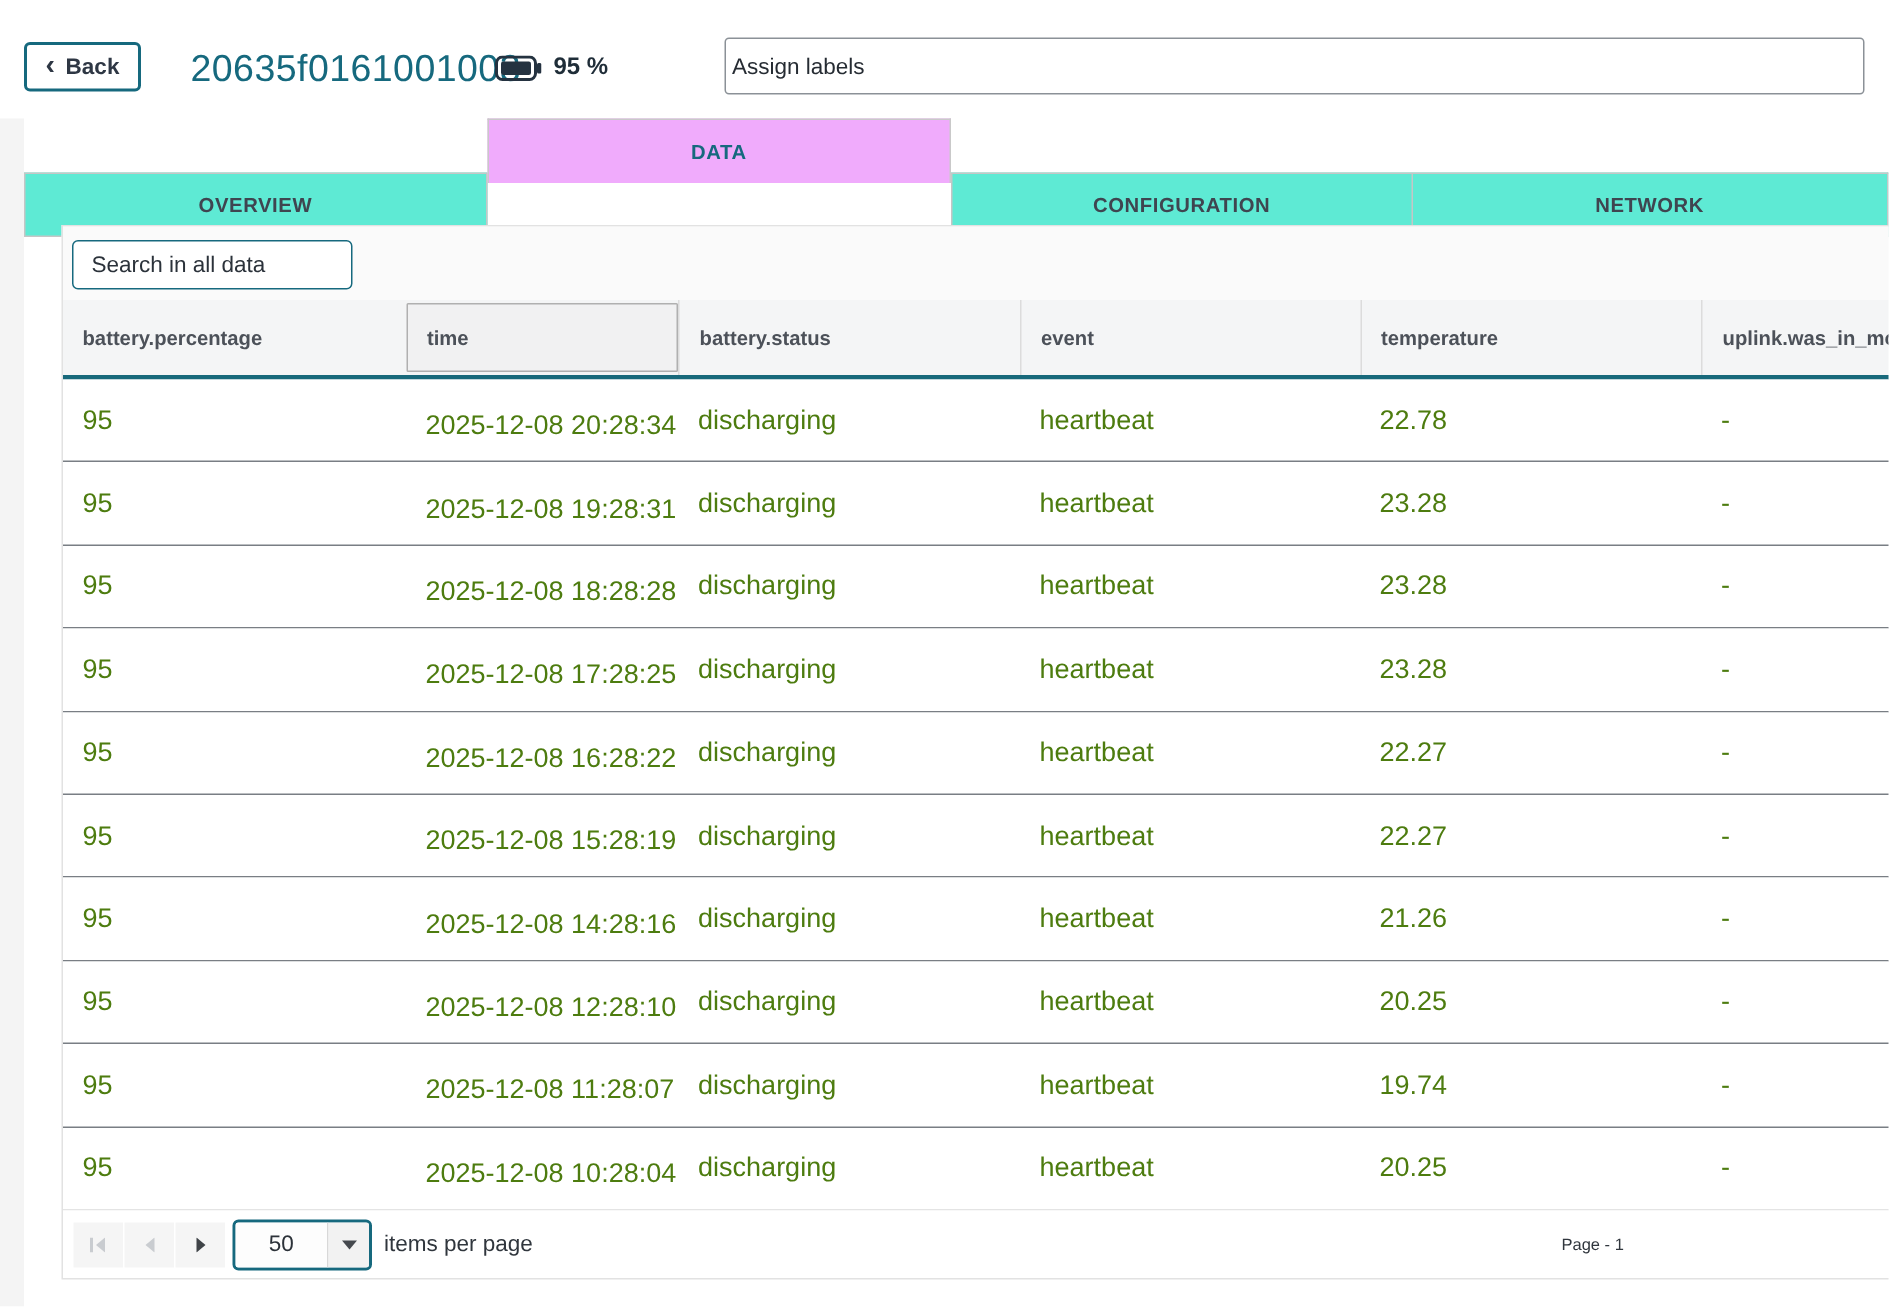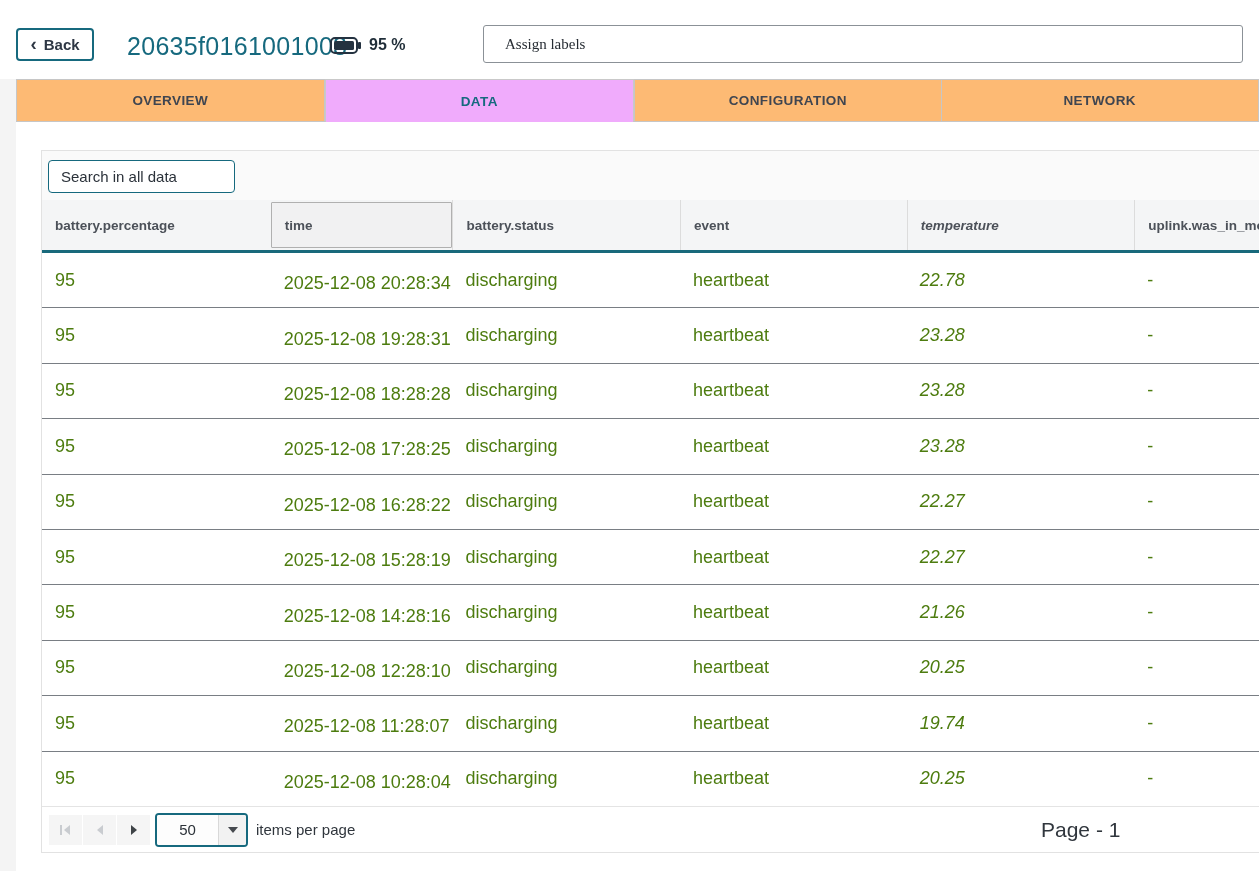--- a/index.html
+++ b/index.html
@@ -12,33 +12,33 @@
               border:2px solid var(--accent); border-radius:4px; background:#fff;
               display:flex; align-items:center; justify-content:center; gap:7px;
               font-weight:bold; font-size:15px; color:#2e3744; cursor:pointer;
               font-family:"Liberation Sans", sans-serif; }
   .back-btn .chev { font-size:19px; line-height:1; margin-top:-2px; color:#2e3744; }
   .device-id { position:absolute; left:127px; top:32px; font-size:25px; font-weight:normal;
                color:var(--accent); letter-spacing:.3px; }
   .battery-wrap { position:absolute; left:330px; top:36px; display:flex; align-items:center; gap:8px; }
   .battery-label { font-size:16px; font-weight:bold; color:#1f2d38; }
   .assign-input { position:absolute; left:483px; top:25px; width:760px; height:38px;
-                  border:1px solid #8b9197; border-radius:3px; padding:0 21px;
+                  border:1px solid #8b9197; border-radius:3px; padding:0 4px;
                   font-size:15px; color:#262c33; background:#fff;
-                  font-family:Liberation Serif, serif; }
+                  font-family:Liberation Sans, sans-serif; }
   .assign-input::placeholder { color:#262c33; opacity:1; }
 
   
   .tab-bar { position:absolute; left:0; top:79px; width:1259px; height:43px;
              display:flex; padding-left:16px; }
   .tab { height:43px; display:flex; align-items:center; justify-content:center;
          font-size:13.5px; font-weight:bold; letter-spacing:.4px; cursor:pointer; }
   .tab:nth-child(1){ width:309px; } .tab:nth-child(2){ width:310px; }
   .tab:nth-child(3){ width:308px; } .tab:nth-child(4){ width:318px; }
-  .tab.inactive { background:#fdba74; border:1px solid #c6c6c6; color:#3f4550; }
+  .tab.inactive { background:#5eead4; border:1px solid #c6c6c6; color:#3f4550;margin-top:36px; }
   .tab.inactive + .tab.inactive { border-left:none; }
   .tab.active { background:#f0abfc; border:1px solid #c9c9c9; border-bottom:none; color:var(--accent); }
 
   
   .left-strip { position:absolute; left:0; top:79px; width:16px; height:792px; background:#f4f4f4; }
 
   
   .panel { position:absolute; left:41px; top:150px; width:1322px; height:703px;
            border:1px solid #e2e2e2; background:#fff; overflow:hidden; }
   .toolbar { height:49px; background:#fafafa; position:relative; }
@@ -49,21 +49,21 @@
   .search-input::placeholder { color:#2b323a; opacity:1; }
 
   .grid-header { height:53px; background:#f4f5f6; display:flex; align-items:stretch;
                  border-bottom:3px solid #18697b; }
   .col-head { display:flex; align-items:center; padding-left:13px; font-size:13.5px;
               font-weight:bold; color:#4c5159; white-space:nowrap; overflow:hidden; cursor:pointer; }
   .col-head + .col-head { border-left:1px solid #dcdcdc; }
   .col-head.focused { border:1px solid #b0b0b0; background:#f1f1f2; margin:2px 0; border-radius:1px; }
 
   .col-0{ width:229px; } .col-1{ width:182px; } .col-2{ width:228px; }
-  .col-3{ width:227px; } .col-4{ width:228px;font-style:italic; } .col-5{ width:228px; }
+  .col-3{ width:227px; } .col-4{ width:228px; } .col-5{ width:228px; }
 
   .grid-row { height:55.4px; display:flex; align-items:center;
               border-bottom:1px solid #797e84; background:#fff; }
   .grid-row:last-child { border-bottom:1px solid #e4e4e4; }
   .cell { padding-left:13px; font-size:18px; color:#4d7c0f; white-space:nowrap; overflow:hidden; }
   .cell.col-1 { padding-top:7px; }
 
   
   .pager { position:relative; height:46px; background:#fff; }
   .pg-nav { position:absolute; left:7px; top:8px; display:flex; gap:1px; }
@@ -73,21 +73,21 @@
                       border:2px solid var(--accent); border-radius:4px; display:flex;
                       overflow:hidden; background:#fff; cursor:pointer;text-align:center; }
   .sel-value { flex:1; display:flex; align-items:center; justify-content:center;
                font-size:15px; color:#2c3239; background:#fdfdfd; border-right:1px solid #d8d8d8; }
   .sel-caret { width:27px; display:flex; align-items:center; justify-content:center; background:#f2f2f2; }
   .caret-down { width:0; height:0; border-left:5px solid transparent; border-right:5px solid transparent;
                 border-top:6px solid #45494e; }
   .items-per-page { position:absolute; left:214px; top:0; height:46px; display:flex;
                     align-items:center; font-size:15px; color:#30363d; }
   .page-info { position:absolute; left:999px; top:0; height:46px; display:flex;
-               align-items:center; font-size:21px; color:#30363d; }
+               align-items:center; font-size:11px; color:#30363d; }
 </style>
 </head>
 <body>
 
 <div class="app-header">
   <button class="back-btn">
     <span class="chev">‹</span>
     <span>Back</span>
   </button>
 

